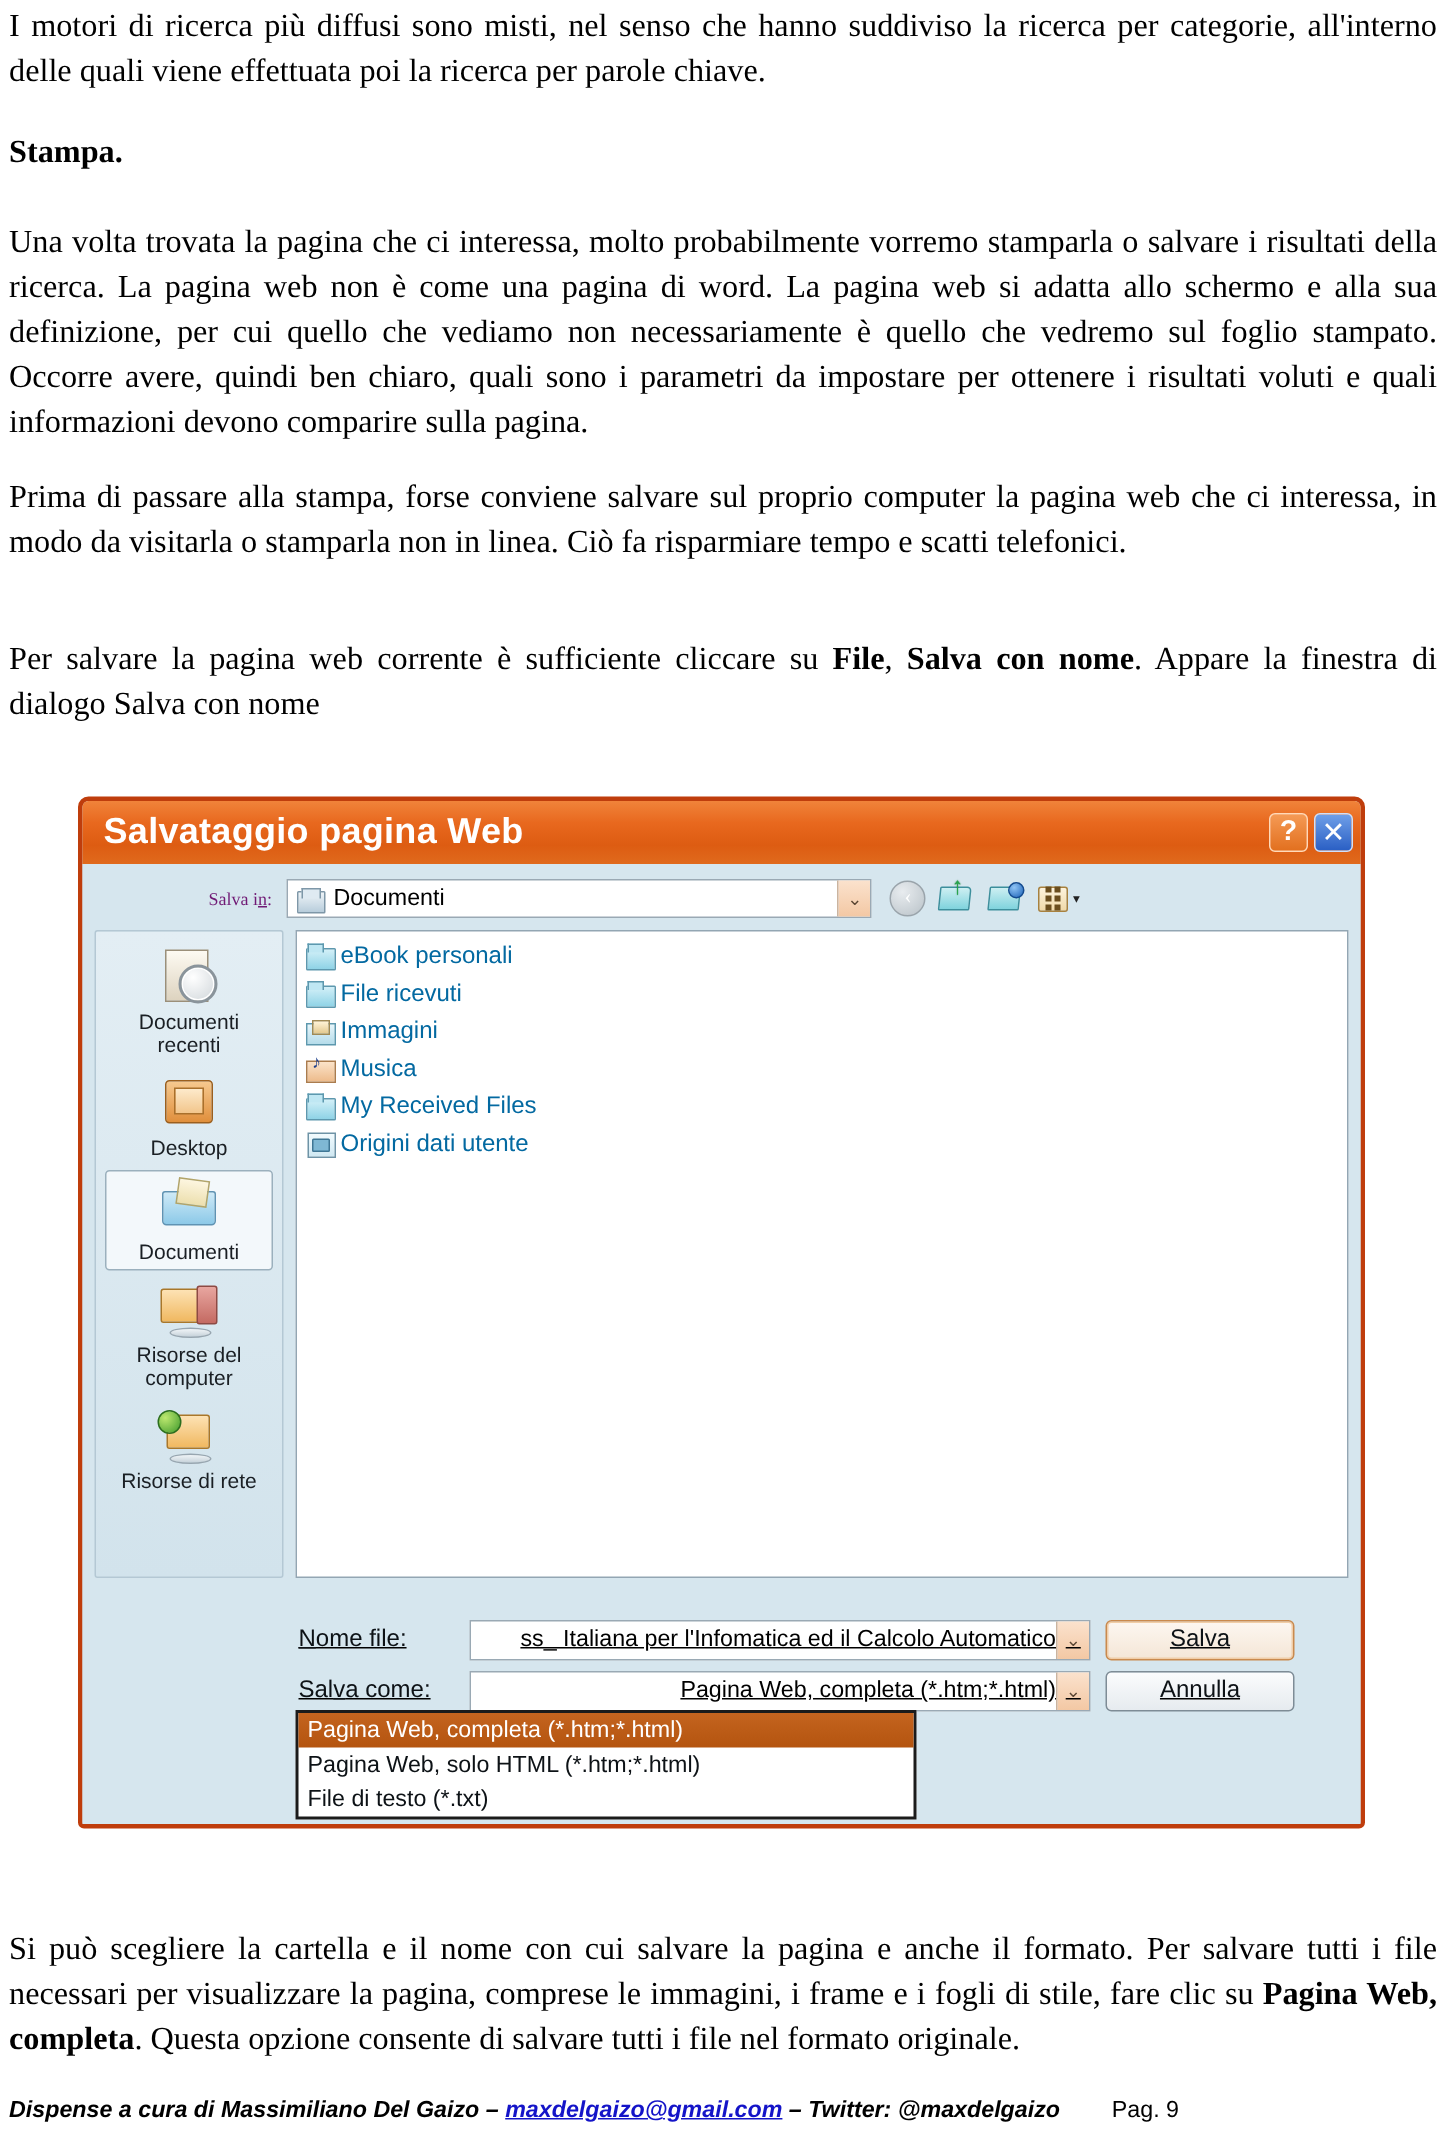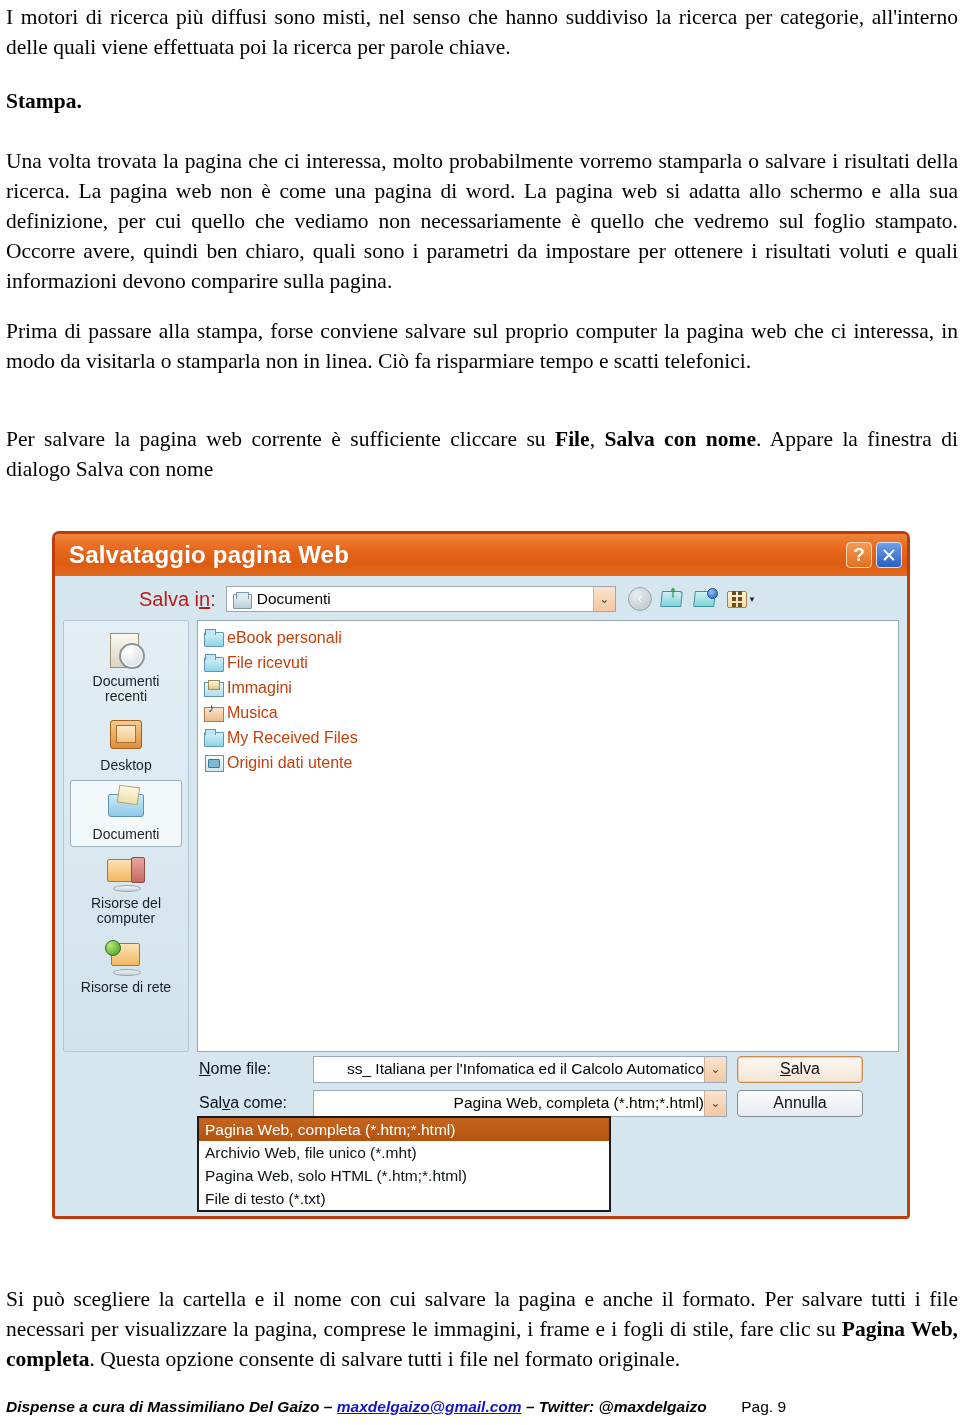--- a/index.html
+++ b/index.html
@@ -120,23 +120,23 @@
   }
 
   
   .toprow {
     display: flex;
     align-items: center;
     height: 34px;
     padding-left: 76px;
   }
   .lbl {
-    font-family: Liberation Sans, sans-serif;
-    font-size: 20px;
-    color: #b91c1c;
+    font-family: Liberation Serif, serif;
+    font-size: 12px;
+    color: #701a75;
     white-space: nowrap;
   }
   .lbl u { text-decoration: underline; }
   .combo {
     height: 26px;
     background: #ffffff;
     border: 1px solid #9aa9b4;
     display: flex;
     align-items: center;
     box-sizing: border-box;
@@ -331,21 +331,21 @@
     border: 1px solid #93a6b3;
     box-sizing: border-box;
     padding: 4px 0 0 6px;
     overflow: hidden;
   }
   .fitem {
     display: flex; align-items: center;
     height: 25px;
     font-family: "Liberation Sans", "DejaVu Sans", sans-serif;
     font-size: 16px;
-    color: #c2410c;
+    color: #0369a1;
   }
   .fic { width: 20px; height: 17px; position: relative; margin-right: 3px; flex: none; }
   .fic.folder::before {
     content:""; position:absolute; left:0; top:3px; width:18px; height:13px;
     background: linear-gradient(180deg,#d3f0f8,#8fd3e6);
     border:1px solid #5d98ae; border-radius:1px;
   }
   .fic.folder::after {
     content:""; position:absolute; left:1px; top:0px; width:9px; height:5px;
     background:#bfe7f3; border:1px solid #5d98ae; border-bottom:none;
@@ -380,23 +380,24 @@
   }
   .fic.web::before {
     content:""; position:absolute; left:1px; top:1px; width:16px; height:15px;
     border-radius:50%;
     background: radial-gradient(circle at 32% 28%, #d6f0a9, #3f8f2c 60%, #9aa8b0);
     border:1px solid #3a5f2a;
   }
 
   
   .fields {
-    margin-top: 0;
+    margin-top: 24px;
     position: relative;
     padding-left: 126px;
+    text-decoration: underline;
   }
   .frow { display: flex; align-items: center; height: 34px; }
   .frow .flabel {
     width: 124px;
     font-family: "Liberation Sans", "DejaVu Sans", sans-serif;
     font-size: 16px;
     color: #0d1216;
     padding-left: 10px;
     box-sizing: border-box;
     white-space: nowrap;
@@ -596,21 +597,20 @@
           </div>
           <div class="fbtn">Annulla</div>
         </div>
 
         <div class="frow">
           <div class="flabel"><span>Codi</span><u>f</u><span>ica:</span></div>
         </div>
 
         <div class="droplist">
           <div class="dopt sel">Pagina Web, completa (*.htm;*.html)</div>
-          <div class="dopt">Archivio Web, file unico (*.mht)</div>
           <div class="dopt">Pagina Web, solo HTML (*.htm;*.html)</div>
           <div class="dopt">File di testo (*.txt)</div>
         </div>
 
       </div>
     </div>
   </div>
 </div>
 
 <div class="footer">

